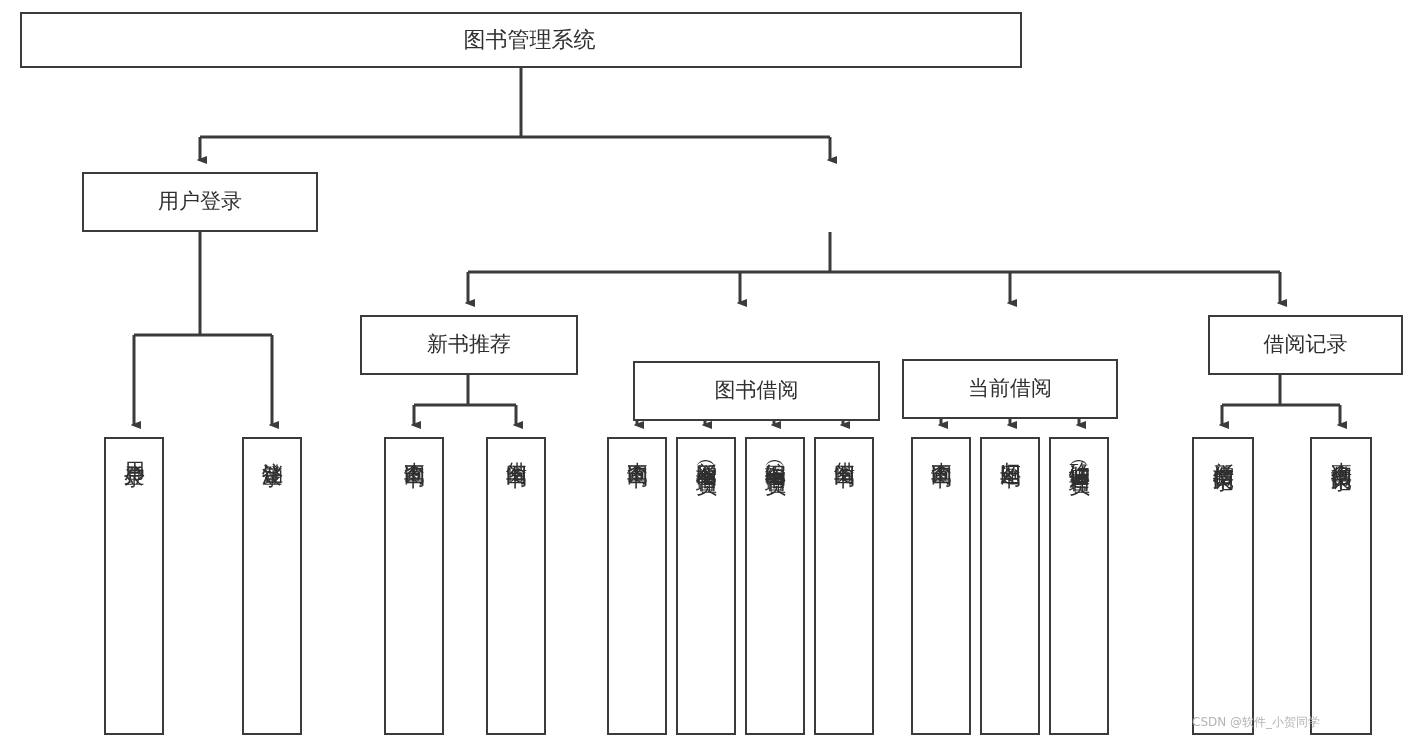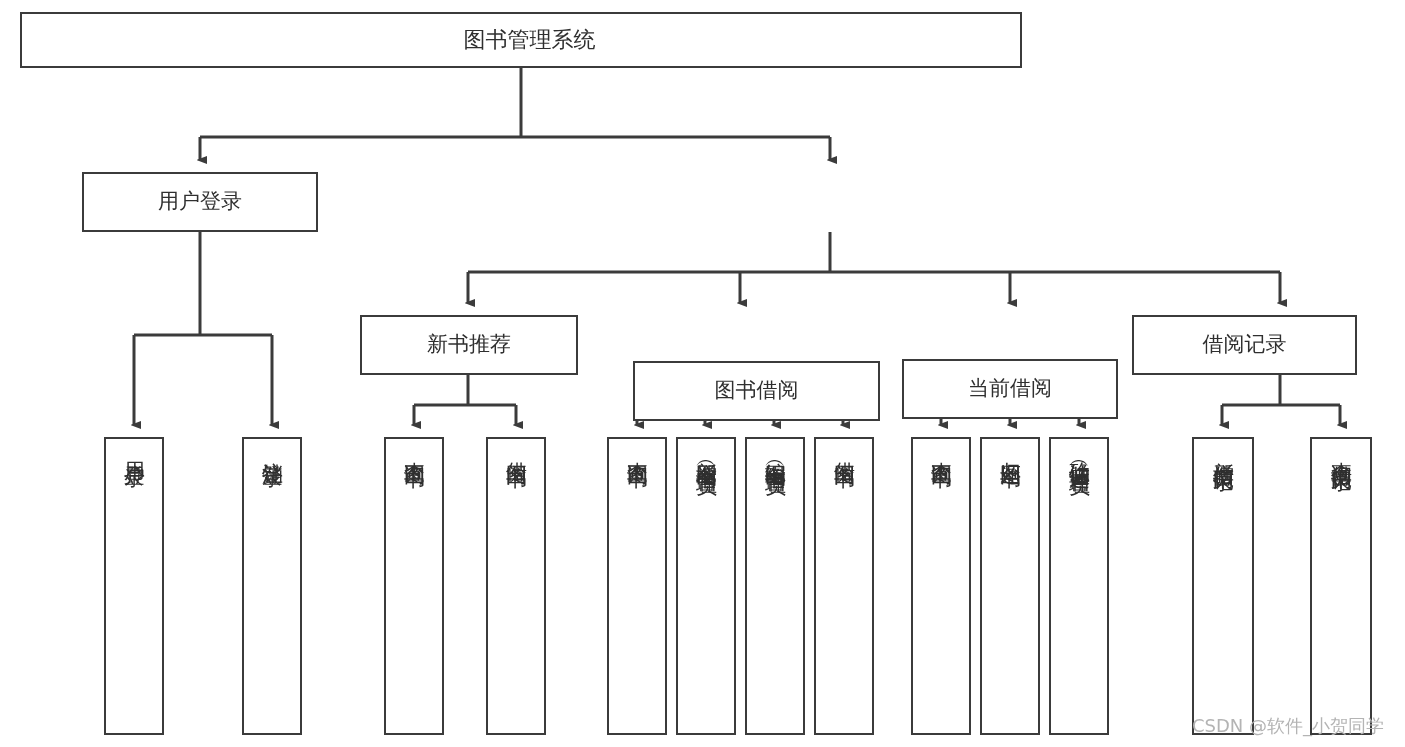--- a/index.html
+++ b/index.html
@@ -56,21 +56,21 @@
     writing-mode: vertical-rl;
     text-orientation: upright;
     font-size: 21px;
     letter-spacing: 2px;
     line-height: 1.0;
   }
   .watermark {
     position: absolute;
     left: 1192px;
     top: 714px;
-    font-size: 18px;
+    font-size: 12px;
     color: #b4b4b4;
     white-space: nowrap;
     z-index: 5;
   }
 </style>
 </head>
 <body>
 
 <div id="canvas">
 
@@ -134,21 +134,21 @@
 
   <div class="node horiz" style="left:360px; top:315px; width:218px; height:60px;">
     <span class="label">新书推荐</span>
   </div>
   <div class="node horiz" style="left:633px; top:315px; width:247px; height:60px;margin-top:46px;">
     <span class="label">图书借阅</span>
   </div>
   <div class="node horiz" style="left:902px; top:315px; width:216px; height:60px;margin-top:44px;">
     <span class="label">当前借阅</span>
   </div>
-  <div class="node horiz" style="left:1132px; top:315px; width:225px; height:60px;">
+  <div class="node horiz" style="left:1208px; top:315px; width:195px; height:60px;">
     <span class="label">借阅记录</span>
   </div>
 
   <div class="node leaf" style="left:104px; top:437px; width:60px; height:298px;">
     <span class="label">用户登录</span>
   </div>
   <div class="node leaf" style="left:242px; top:437px; width:60px; height:298px;">
     <span class="label">注销登录</span>
   </div>
 

